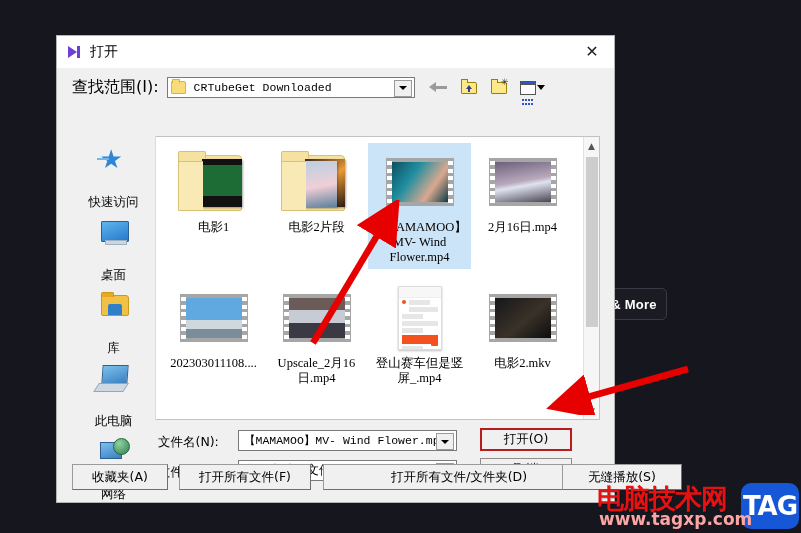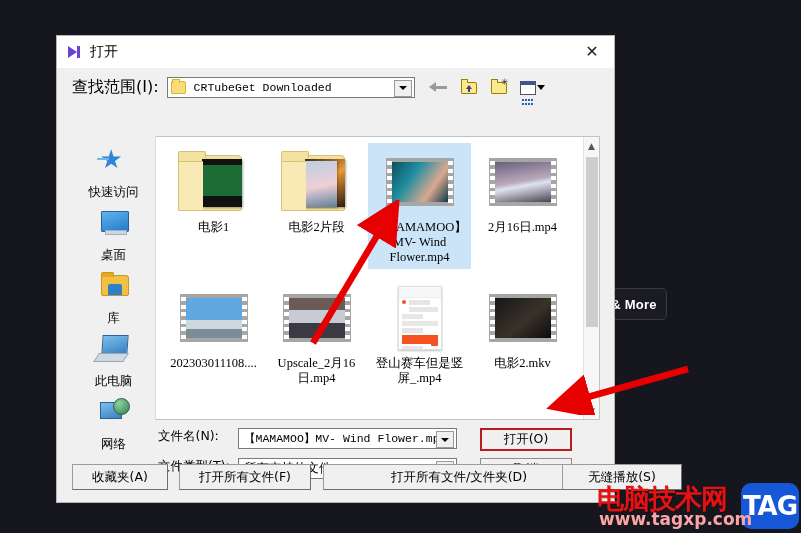--- a/index.html
+++ b/index.html
@@ -125,21 +125,21 @@
   }
   #places{
     width:84px;background:#f0f0f0;border-right:1px solid #dcdcdc;
     display:flex;flex-direction:column;align-items:center;padding-top:8px;box-sizing:border-box;
   }
   .place{
     width:84px;display:flex;flex-direction:column;align-items:center;margin-bottom:6px;
   }
   .place .picon{width:36px;height:32px;position:relative;}
   .place .plabel{
-    font-size:12.5px;color:#000;margin-top:8px;
+    font-size:12.5px;color:#000;margin-top:18px;
     font-family:"DejaVu Sans","Liberation Sans",sans-serif;
   }
   
   .ico-star{position:absolute;left:4px;top:2px;font-size:26px;color:#2e86d6;line-height:26px;
     font-family:"DejaVu Sans",sans-serif;}
   .ico-star .streak{position:absolute;left:-3px;top:12px;width:12px;height:2px;background:#6fb7ef;}
   
   .ico-desk{position:absolute;left:5px;top:4px;width:26px;height:19px;
     background:linear-gradient(160deg,#5fb4ef,#2579c9);border:1px solid #2b5f96;border-radius:1px;}
   .ico-desk:after{content:"";position:absolute;left:3px;bottom:-4px;width:20px;height:3px;background:#c9d6e3;border:1px solid #9fb0c0;}
@@ -228,21 +228,21 @@
   #vscroll .sb-btn{
     height:17px;display:flex;align-items:center;justify-content:center;
     font-size:9px;color:#555;font-family:"DejaVu Sans",sans-serif;
   }
   #vscroll .thumb{
     position:absolute;left:2px;top:20px;width:12px;height:170px;background:#cdcdcd;
   }
 
   
   #form{position:absolute;left:101px;top:392px;width:462px;}
-  .frm-row{display:flex;align-items:flex-start;margin-bottom:7px;}
+  .frm-row{display:flex;align-items:flex-end;margin-bottom:7px;}
   .frm-label{width:80px;font-size:12.5px;color:#000;
     font-family:"DejaVu Sans","Liberation Sans",sans-serif;}
   .frm-combo{
     width:219px;height:21px;background:#fff;border:1px solid #7a7a7a;
     box-sizing:border-box;position:relative;display:flex;align-items:center;
   }
   .frm-combo .val{
     margin-left:5px;font-size:11.5px;color:#000;white-space:nowrap;overflow:hidden;
     font-family:"Liberation Mono","DejaVu Sans Mono",monospace;
   }

